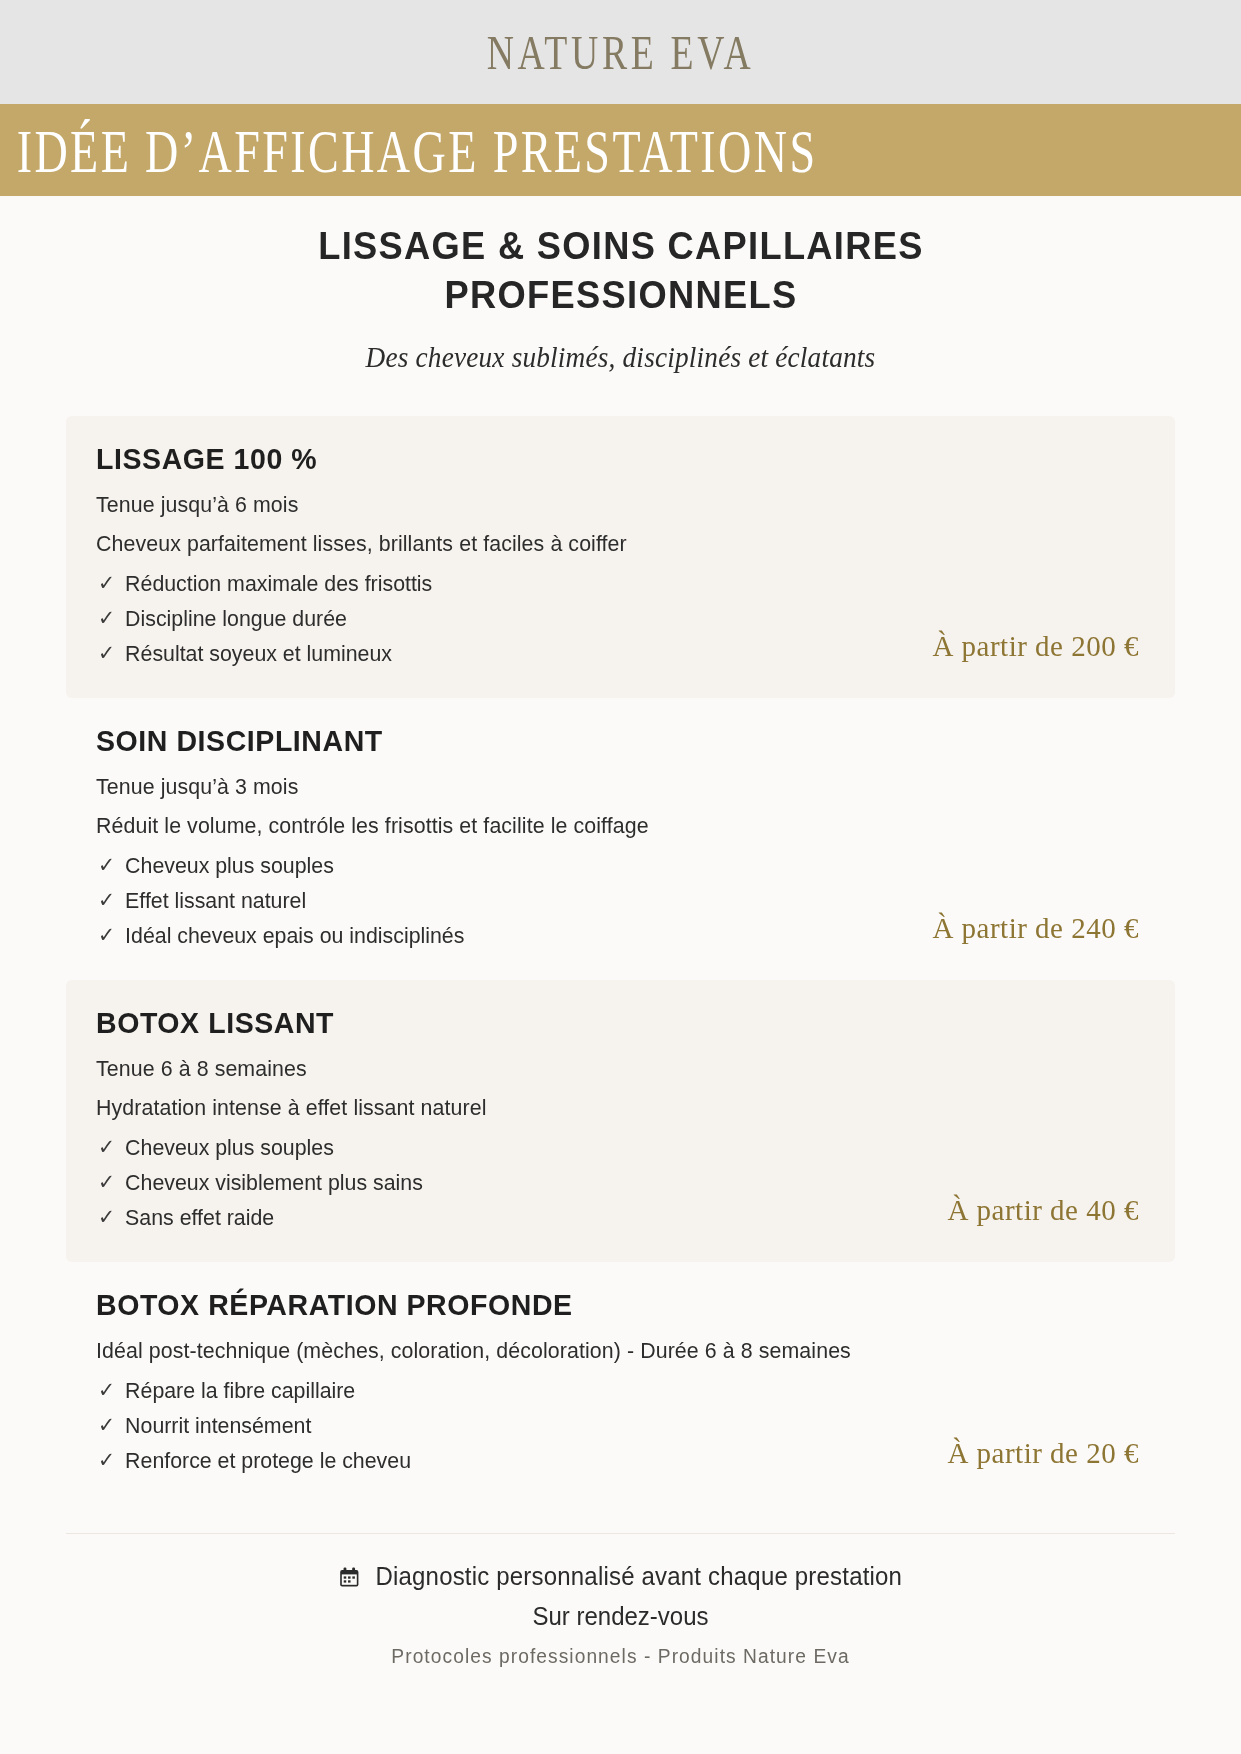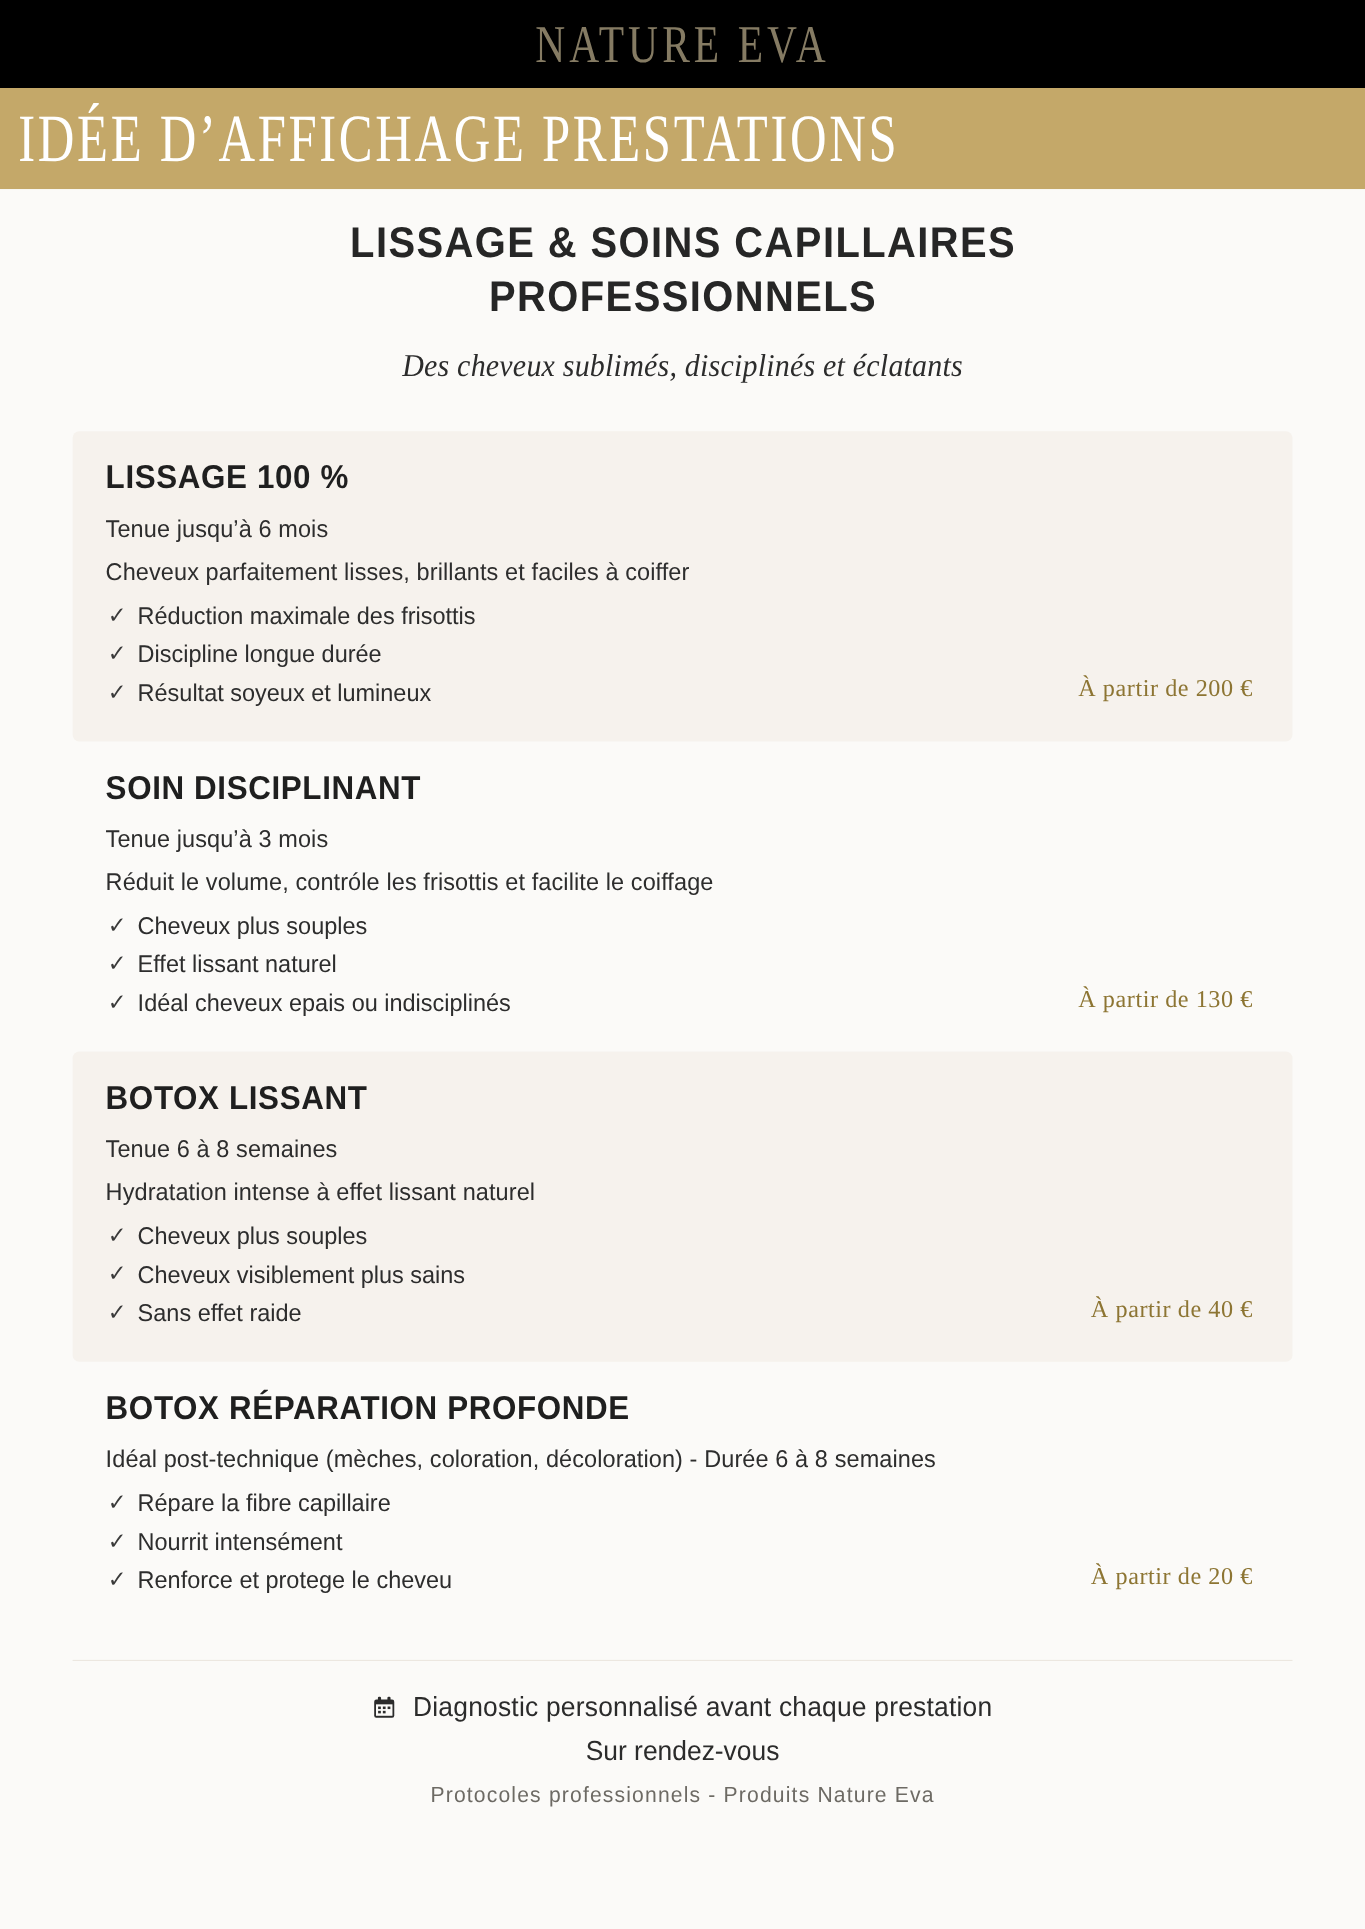--- a/index.html
+++ b/index.html
@@ -19,22 +19,22 @@
     position: relative;
     width: 1241px;
     height: 1754px;
     background: #fbfaf8;
     display: flex;
     flex-direction: column;
   }
 
   
   .brand-bar {
-    height: 80px;
-    background: #000000;
+    height: 104px;
+    background: #e5e5e5;
     display: flex;
     align-items: center;
     justify-content: center;
   }
   .brand-logo {
     font-family: "Liberation Serif", serif;
     font-size: 41px;
     letter-spacing: 4px;
     color: #857b63;
     transform: scaleY(1.18) scaleX(0.92);
@@ -149,21 +149,21 @@
     left: 2px;
     top: 0;
     color: #3a3a3a;
     font-size: 21px;
   }
   .price {
     position: absolute;
     right: 6px;
     bottom: 4px;
     font-family: "Liberation Serif", serif;
-    font-size: 22px;
+    font-size: 29px;
     color: #8d7533;
     letter-spacing: 0.5px;
     white-space: nowrap;
   }
 
   
   .footer {
     margin-top: 28px;
     border-top: 1px solid #ece7e0;
     padding-top: 28px;
@@ -240,21 +240,21 @@
       <div class="card">
         <div class="card-inner">
           <div class="card-title">SOIN DISCIPLINANT</div>
           <div class="card-line">Tenue jusqu’à 3 mois</div>
           <div class="card-line">Réduit le volume, contróle les frisottis et facilite le coiffage</div>
           <ul class="bullets">
             <li class="bullet"><span class="check">✓</span><span>Cheveux plus souples</span></li>
             <li class="bullet"><span class="check">✓</span><span>Effet lissant naturel</span></li>
             <li class="bullet"><span class="check">✓</span><span>Idéal cheveux epais ou indisciplinés</span></li>
           </ul>
-          <div class="price">À partir de 130 €</div>
+          <div class="price">À partir de 240 €</div>
         </div>
       </div>
 
       <div class="card shaded">
         <div class="card-inner">
           <div class="card-title">BOTOX LISSANT</div>
           <div class="card-line">Tenue 6 à 8 semaines</div>
           <div class="card-line">Hydratation intense à effet lissant naturel</div>
           <ul class="bullets">
             <li class="bullet"><span class="check">✓</span><span>Cheveux plus souples</span></li>

